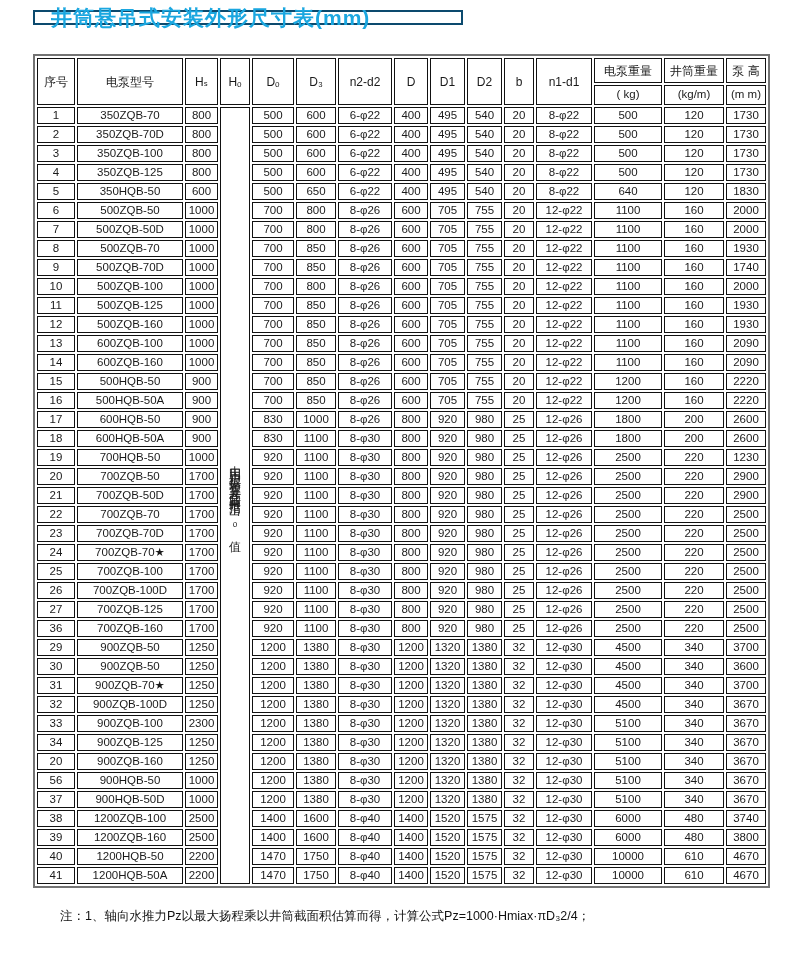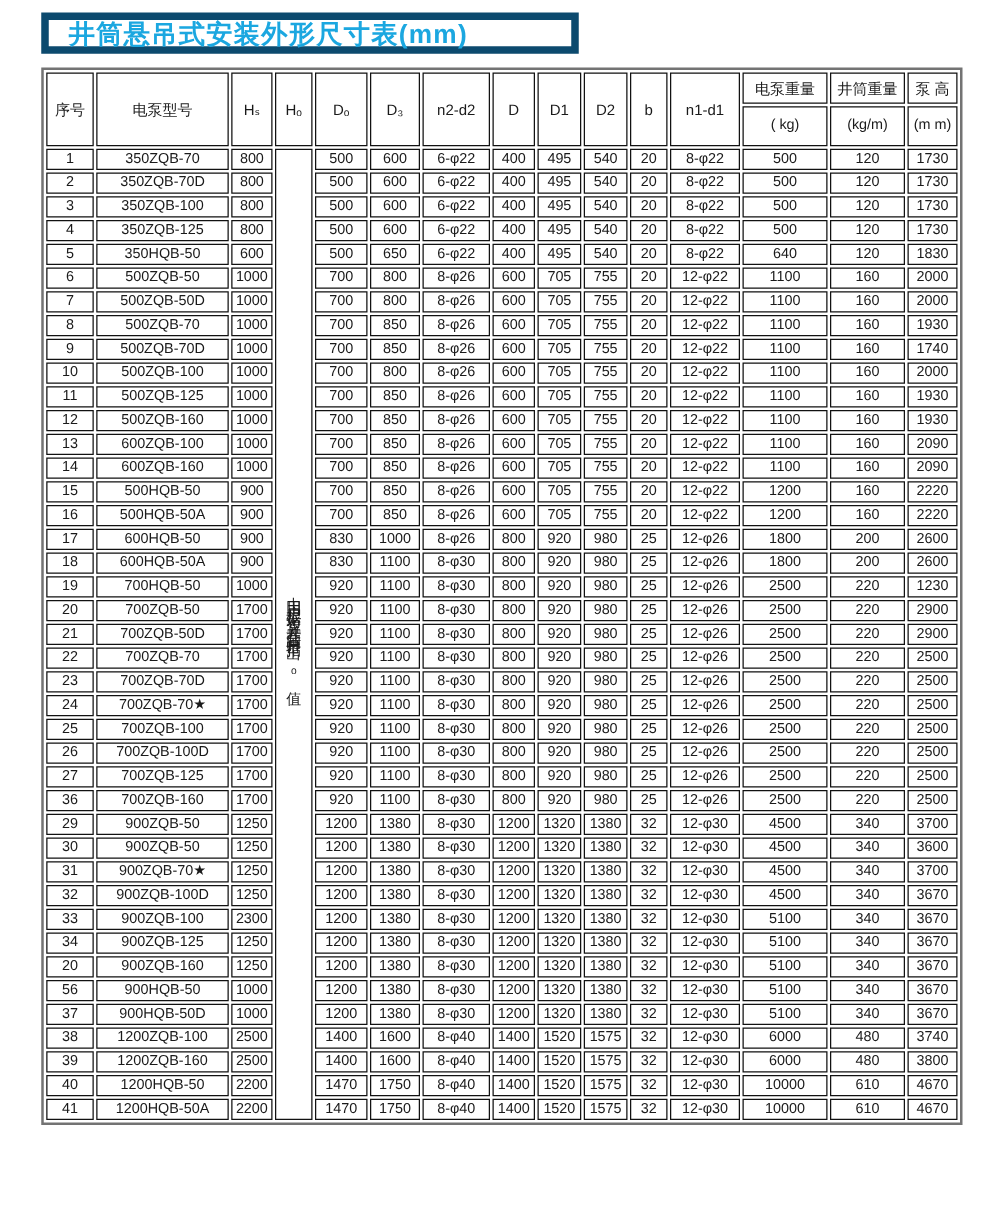--- a/index.html
+++ b/index.html
@@ -7,22 +7,22 @@
   body {
     width: 795px; height: 965px;
     font-family: "Liberation Sans", "DejaVu Sans", sans-serif;
     color: #1a1a1a;
     position: relative;
     overflow: hidden;
   }
   .title-box {
     position: absolute;
     left: 33px; top: 10px;
-    width: 430px; height: 33px;
-    border: 6px solid #0c4a6e;
+    width: 430px; height: 15px;
+    border: 2px solid #0c4a6e;
     display: flex; align-items: center;
     background: #ffffff;
   }
   .title-text {
     font-size: 21px;
     font-weight: bold;
     color: #1ba7e0;
     padding-left: 16px;
     letter-spacing: 1px;
     white-space: nowrap;
@@ -44,21 +44,21 @@
     font-size: 11.5px;
     line-height: 1;
     height: 17px;
     padding: 0 1px;
     white-space: nowrap;
     overflow: hidden;
     background: #ffffff;
     font-weight: normal;
   }
   table.spec thead tr.hrow1 th { height: 25px; font-size: 12px; }
-  table.spec thead tr.hrow2 th { height: 32px; font-size: 11.5px; text-align: center; }
+  table.spec thead tr.hrow2 th { height: 20px; font-size: 11.5px; text-align: center; }
   table.spec thead th[rowspan="2"] { height: 48px; }
   td.ho-cell { vertical-align: middle; }
   .vertical-text {
     writing-mode: vertical-lr;
     text-orientation: upright;
     margin: 0 auto;
     font-size: 12px;
     line-height: 1;
     letter-spacing: 3px;
     white-space: nowrap;
@@ -779,13 +779,14 @@
         <td>32</td>
         <td>12-φ30</td>
         <td>10000</td>
         <td>610</td>
         <td>4670</td>
       </tr>
     </tbody>
 </table>
 
 <div class="notes">
+  <div>注：1、轴向水推力Pz以最大扬程乘以井筒截面积估算而得，计算公式Pz=1000·Hmiax·πD₃2/4；</div>
 </div>
 
 </body></html>

